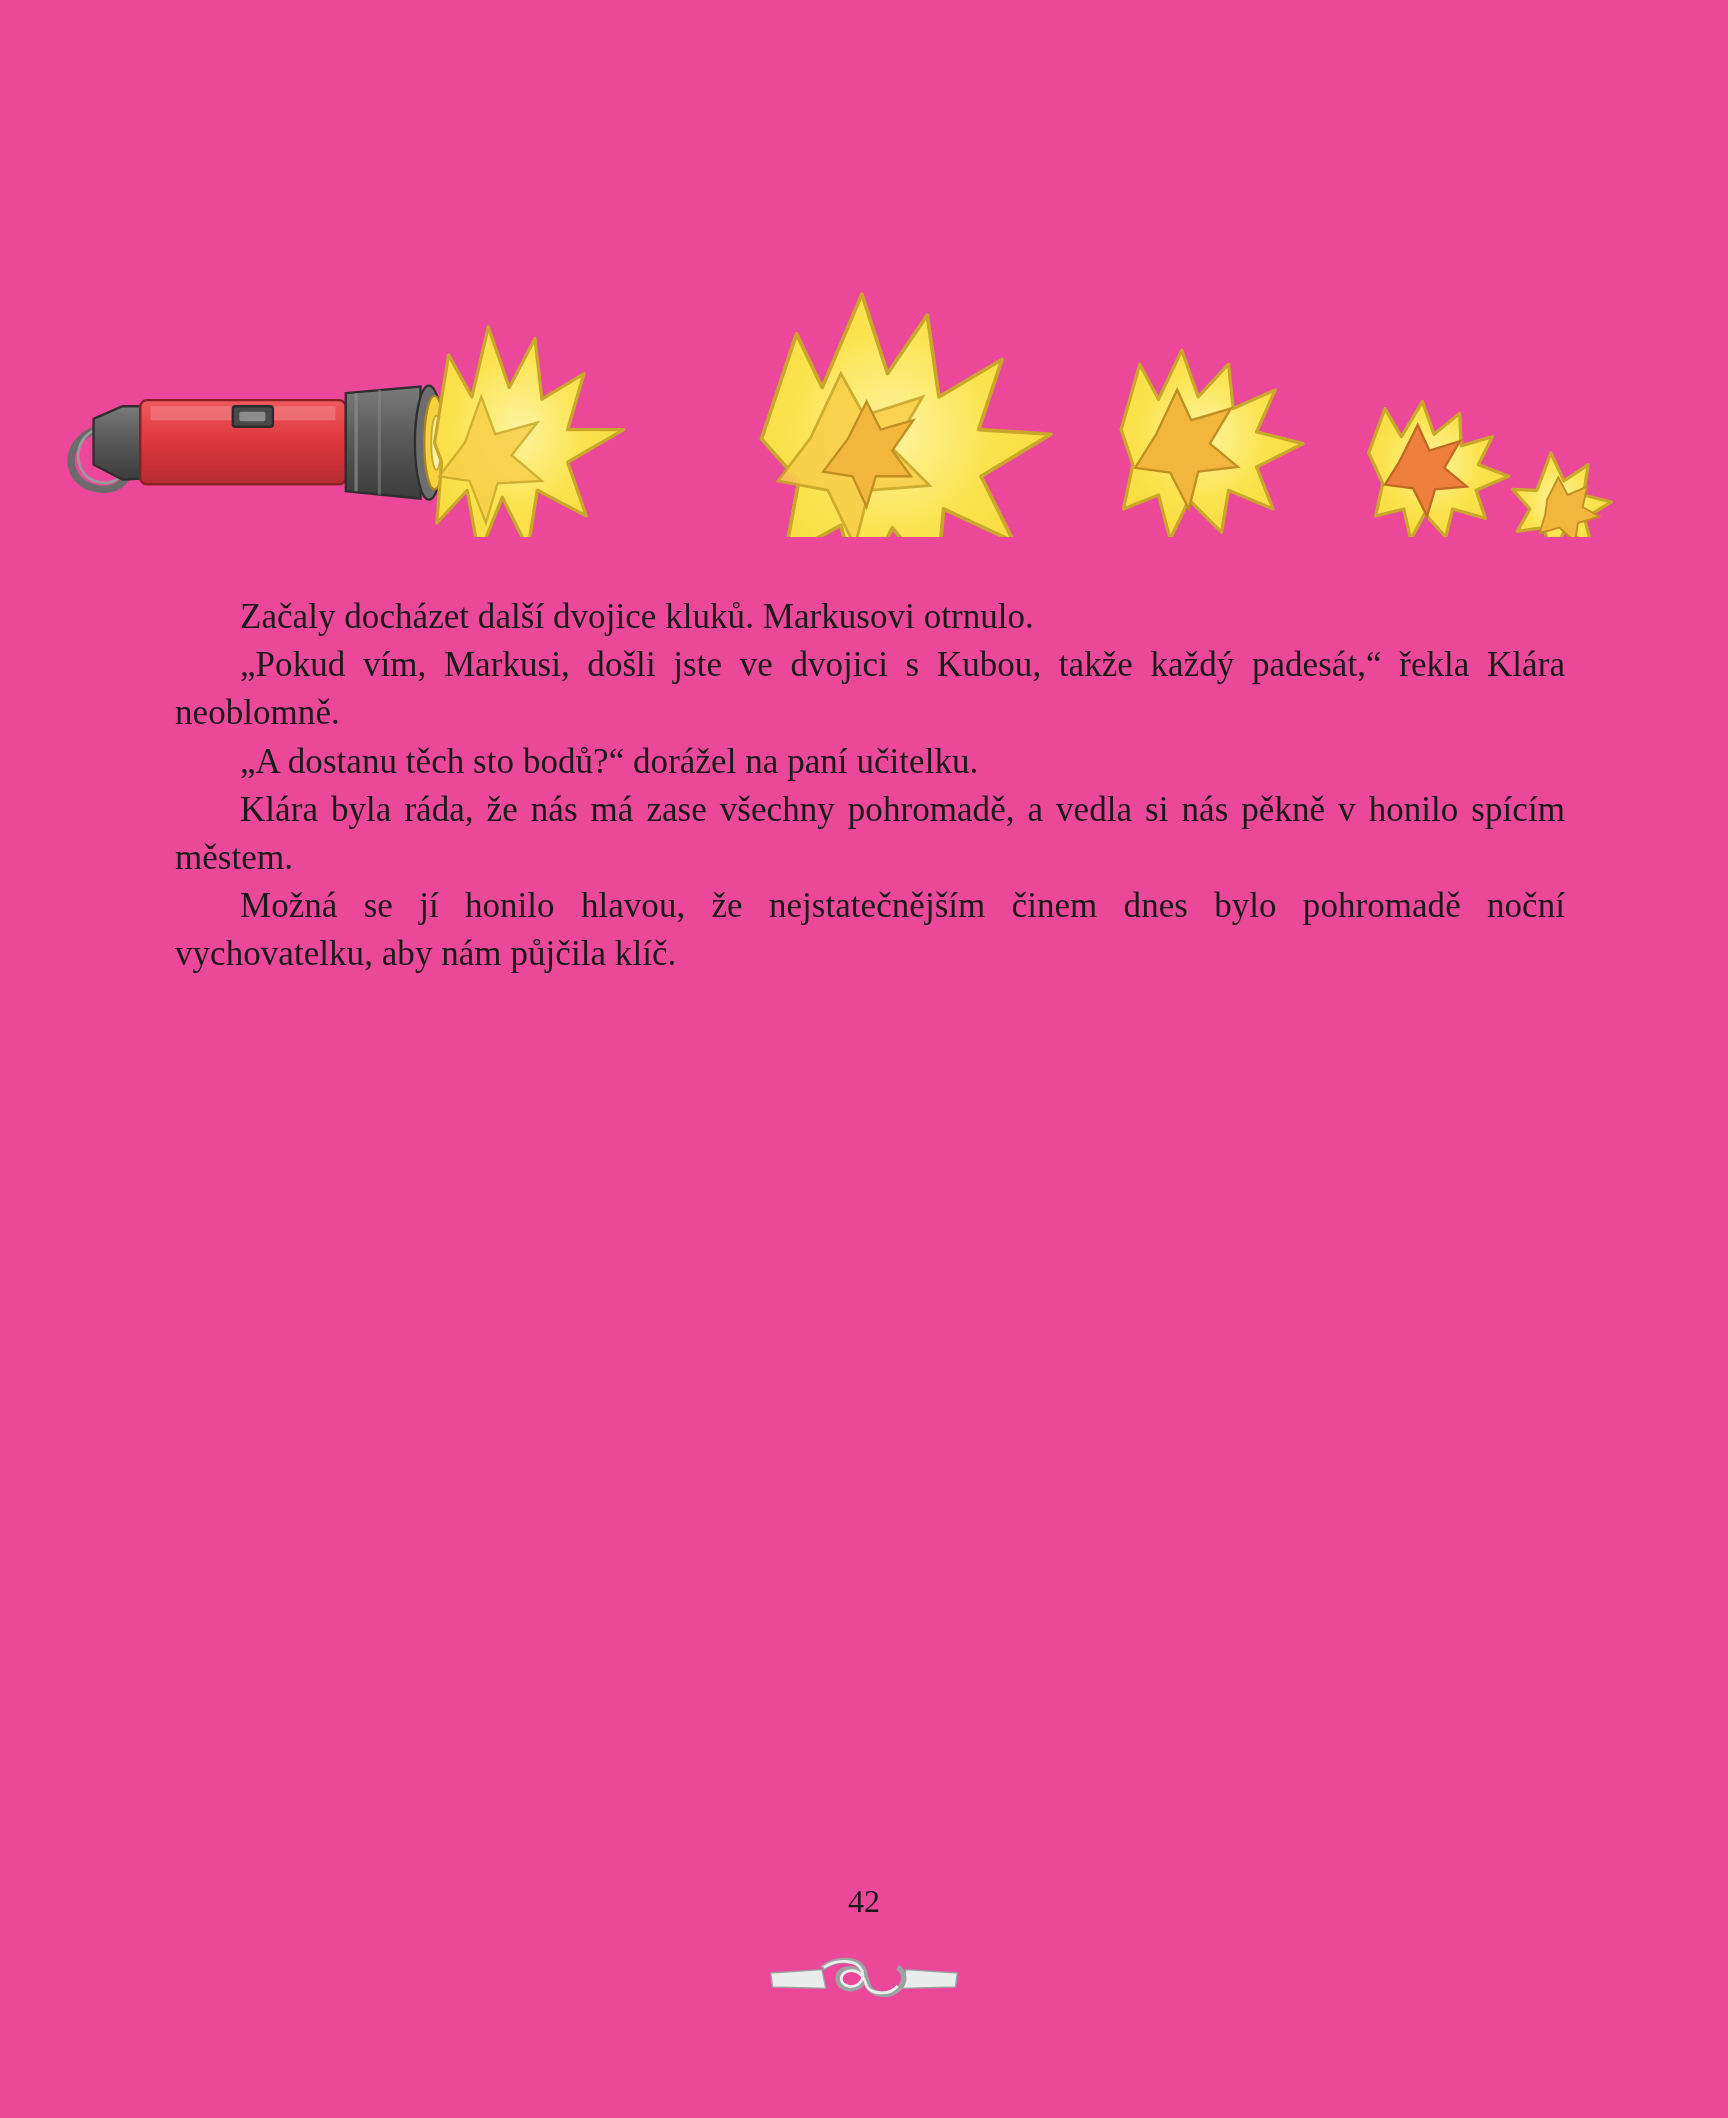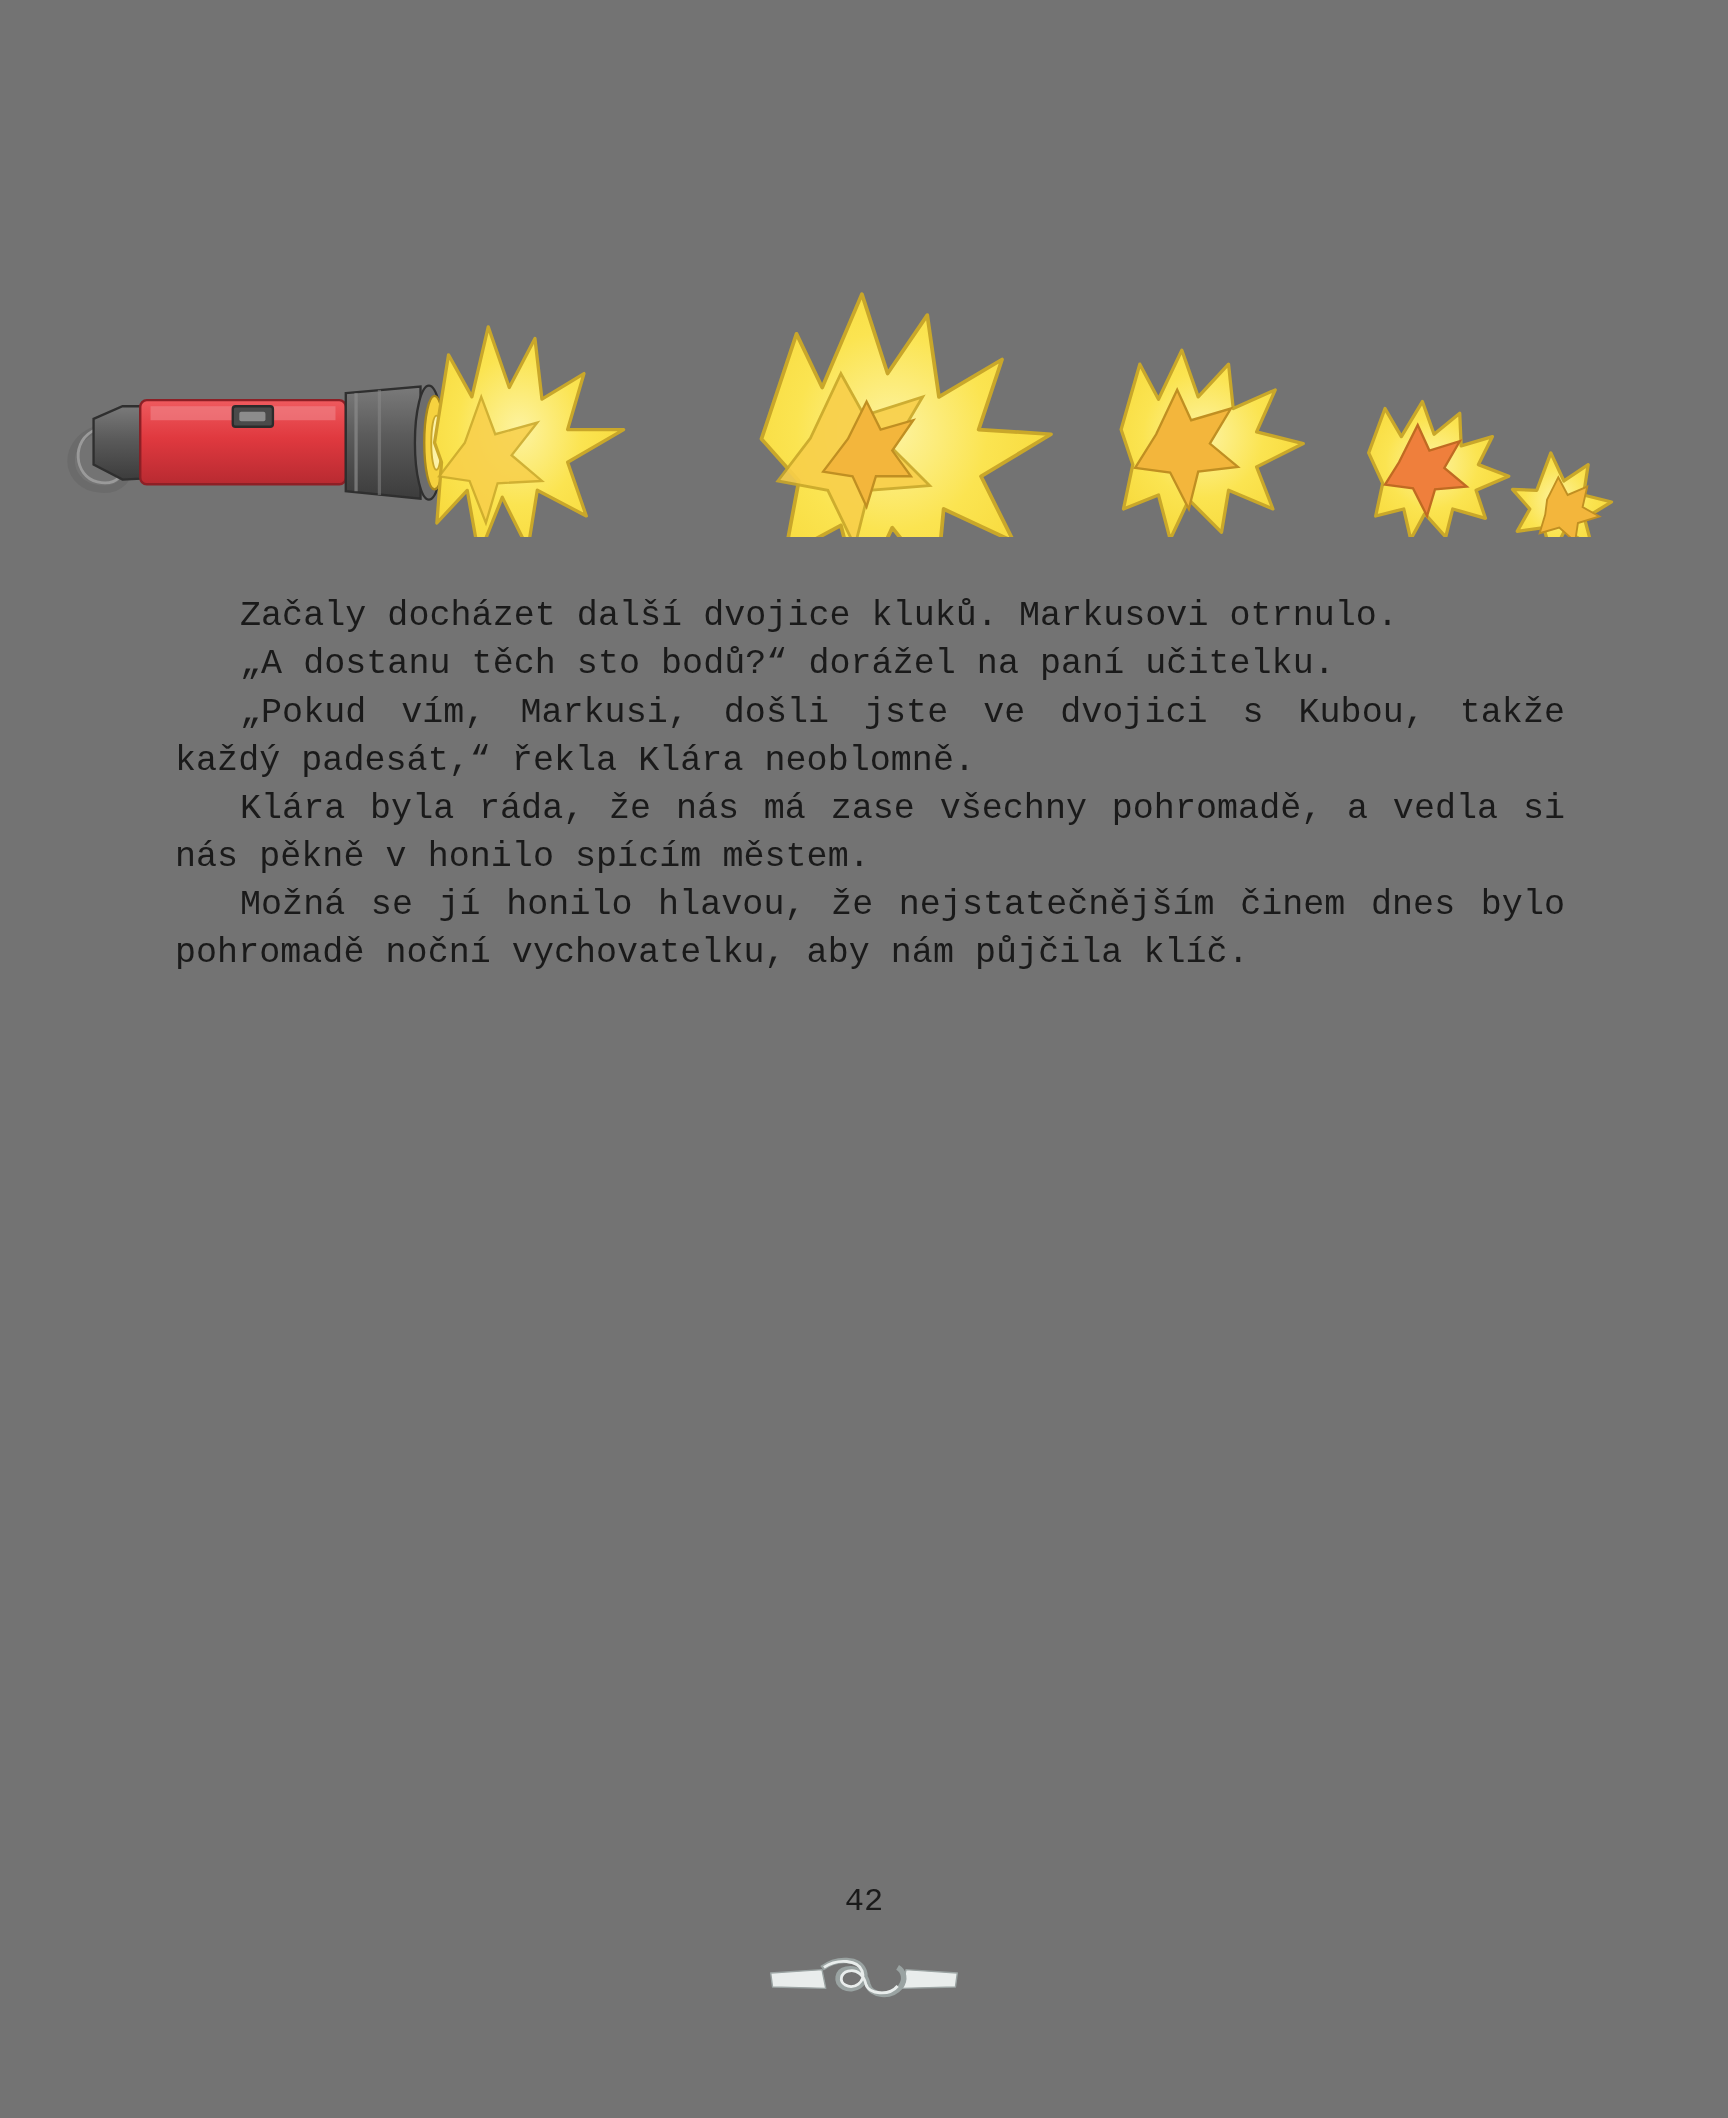--- a/index.html
+++ b/index.html
@@ -12,22 +12,21 @@
     height: 2119px;
     position: relative;
     font-family: "Liberation Serif", serif;
     color: #1a1a1a;
     overflow: hidden;
   }
 
   .page {
     position: absolute;
     inset: 0;
-    background: #737373;
-    font-family: Liberation Mono, monospace;
+    background: #ec4899;
   }
 
   
   .illustration {
     position: absolute;
     left: 0;
     top: 154px;
     width: 1728px;
     height: 383px;
   }
@@ -159,22 +158,22 @@
       <g>
         <path d="M3290,720 L3320,640 L3348,700 L3400,665 L3390,730 L3450,745 L3392,780
                  L3408,840 L3350,805 L3322,862 L3305,800 L3248,808 L3275,760 L3238,718 Z" fill="url(#burstGrad)" stroke="#c9a72a" stroke-width="7" stroke-linejoin="round"></path>
         <path d="M3312,740 L3336,692 L3356,730 L3398,712 L3388,756 L3424,776 L3378,790 L3372,830 L3338,800 L3296,812 L3308,772 Z" fill="#f3b63c" stroke="#c08f22" stroke-width="4"></path>
       </g>
     </svg>
   </div>
 
   <div class="text-block">
     <p class="para">Začaly docházet další dvojice kluků. Markusovi otrnulo.</p>
+    <p class="para">„Pokud vím, Markusi, došli jste ve dvojici s Kubou, takže každý padesát,“ řekla Klára neoblomně.</p>
     <p class="para">„A dostanu těch sto bodů?“ dorážel na paní učitelku.</p>
-    <p class="para">„Pokud vím, Markusi, došli jste ve dvojici s Kubou, takže každý padesát,“ řekla Klára neoblomně.</p>
     <p class="para">Klára byla ráda, že nás má zase všechny pohromadě, a vedla si nás pěkně v honilo spícím městem.</p>
     <p class="para">Možná se jí honilo hlavou, že nejstatečnějším činem dnes bylo pohromadě noční vychovatelku, aby nám půjčila klíč.</p>
   </div>
 
   <div class="page-number">42</div>
 
   <div class="footer-ornament">
     <svg viewBox="0 0 420 150" xmlns="http://www.w3.org/2000/svg">
       <g fill="#e9edec" stroke="#9aa3a2" stroke-width="3" stroke-linejoin="round">
         <path d="M10,62 L120,55 L128,95 L14,92 Z"></path>

